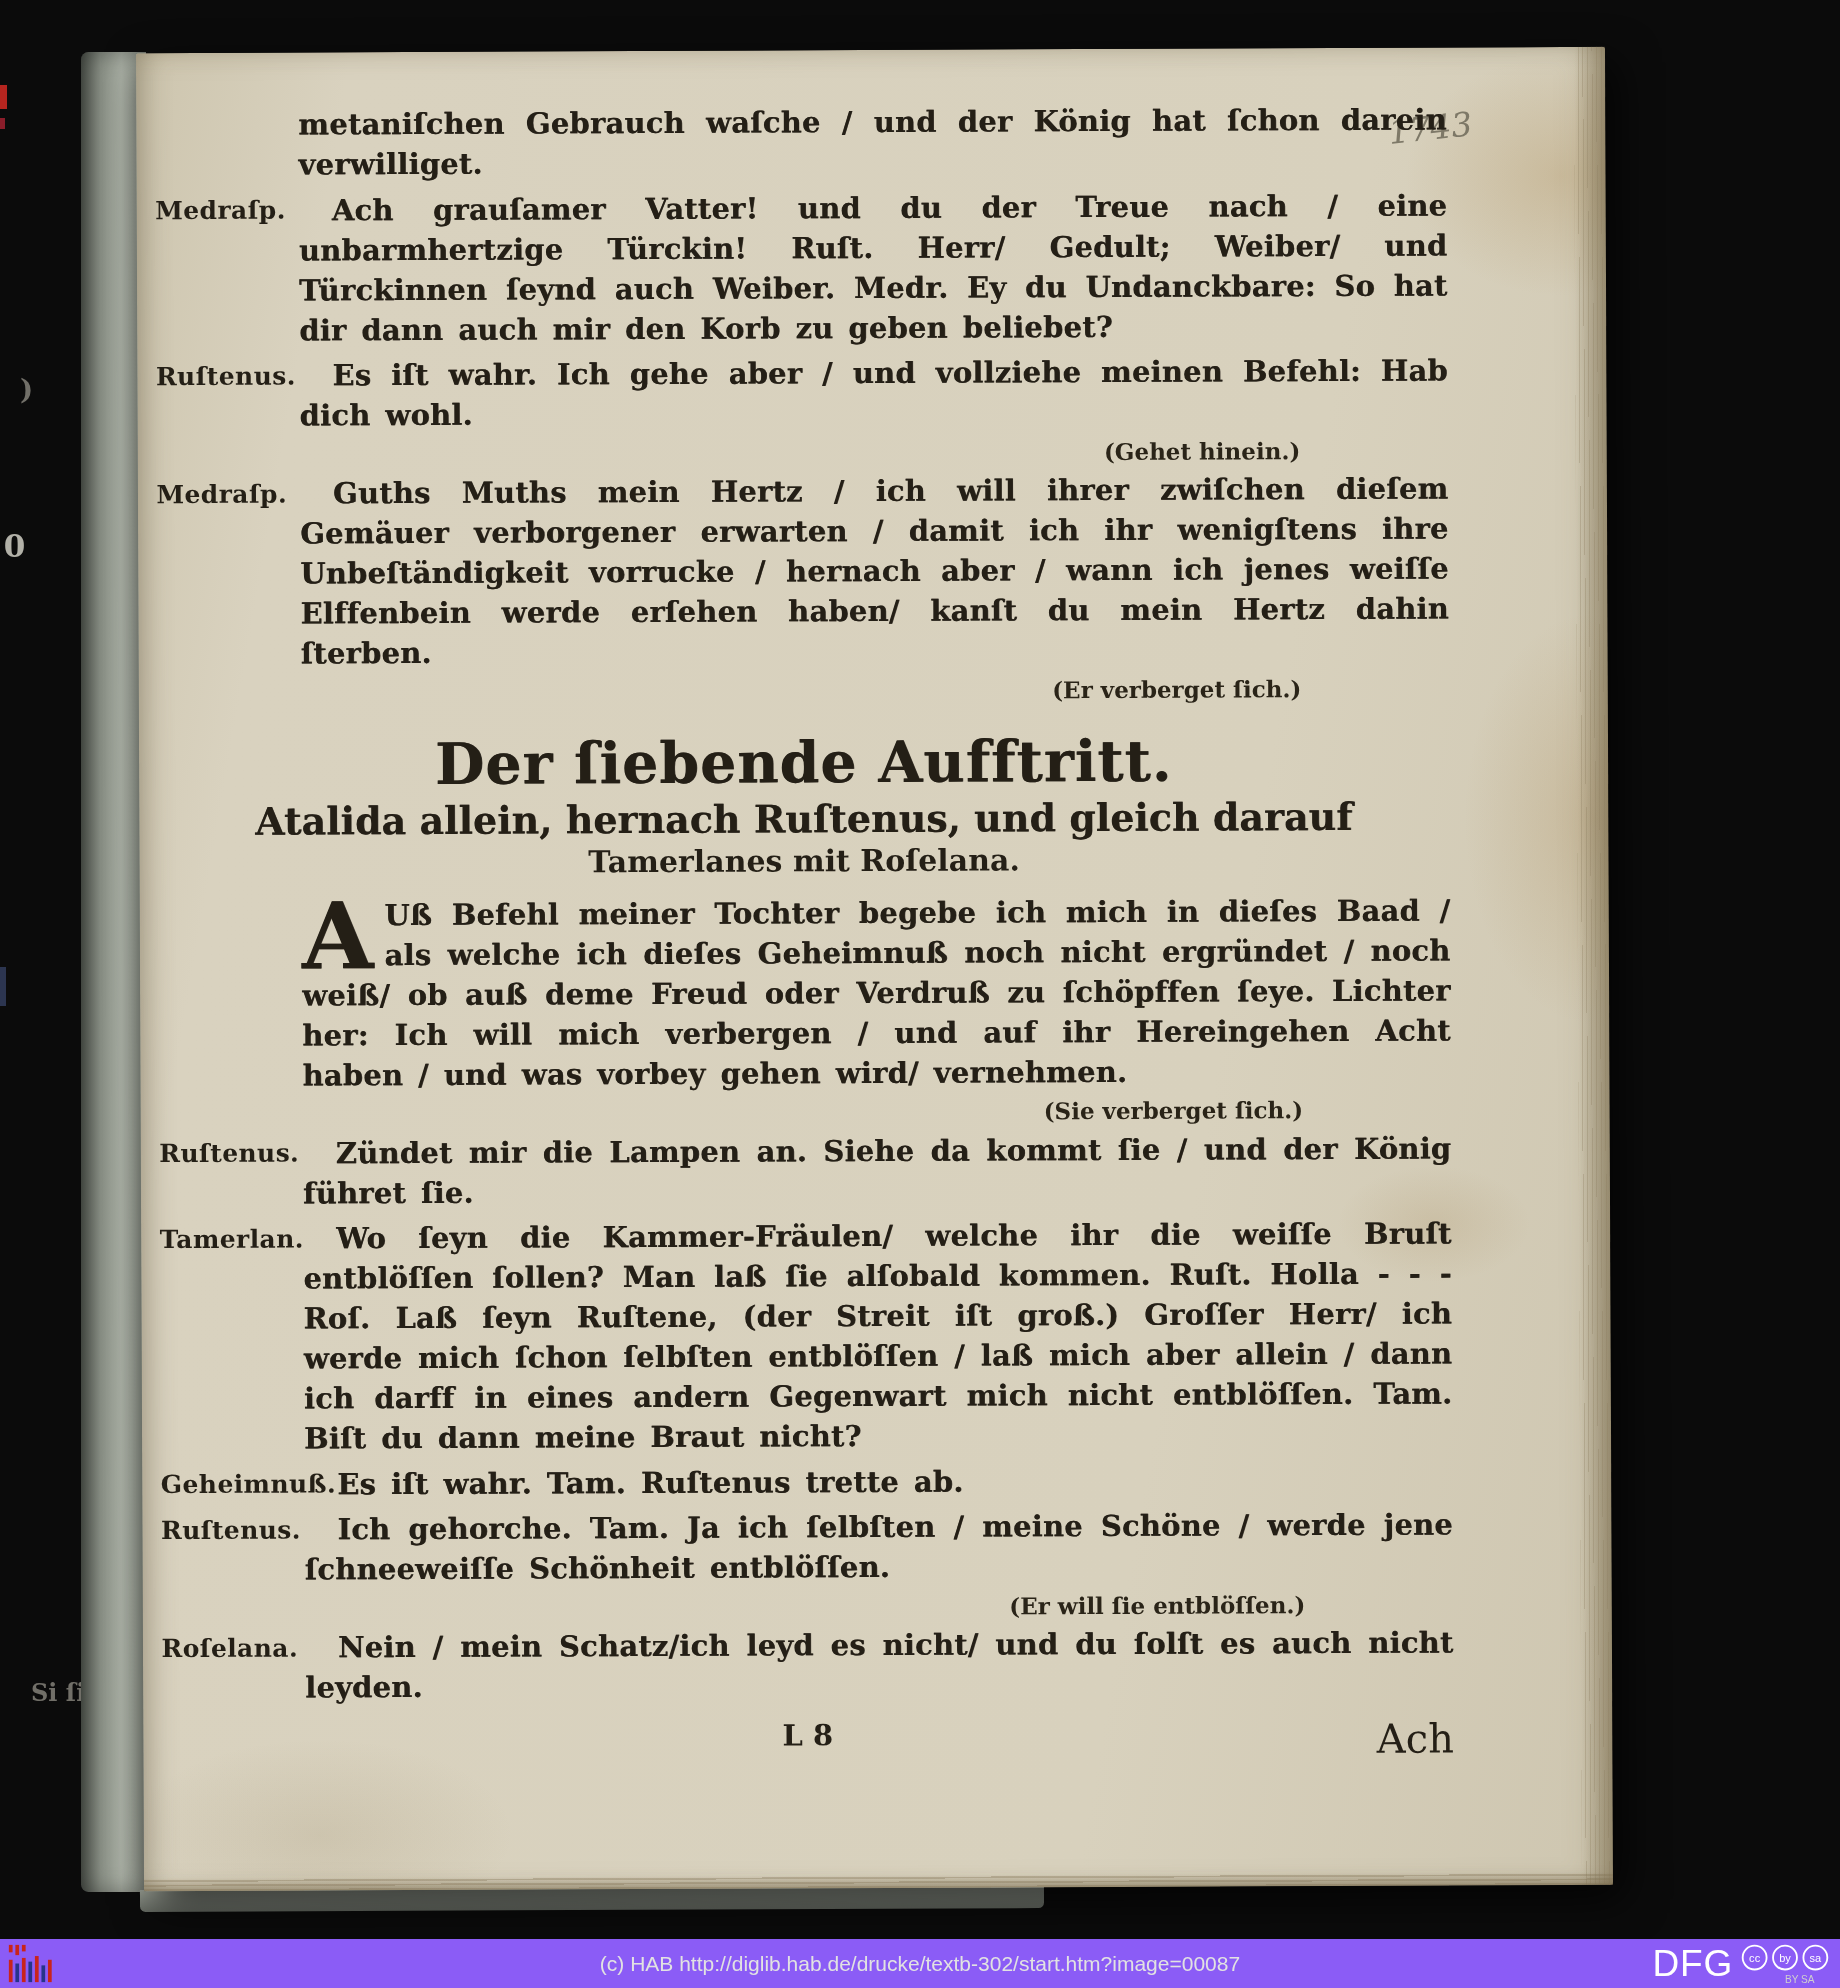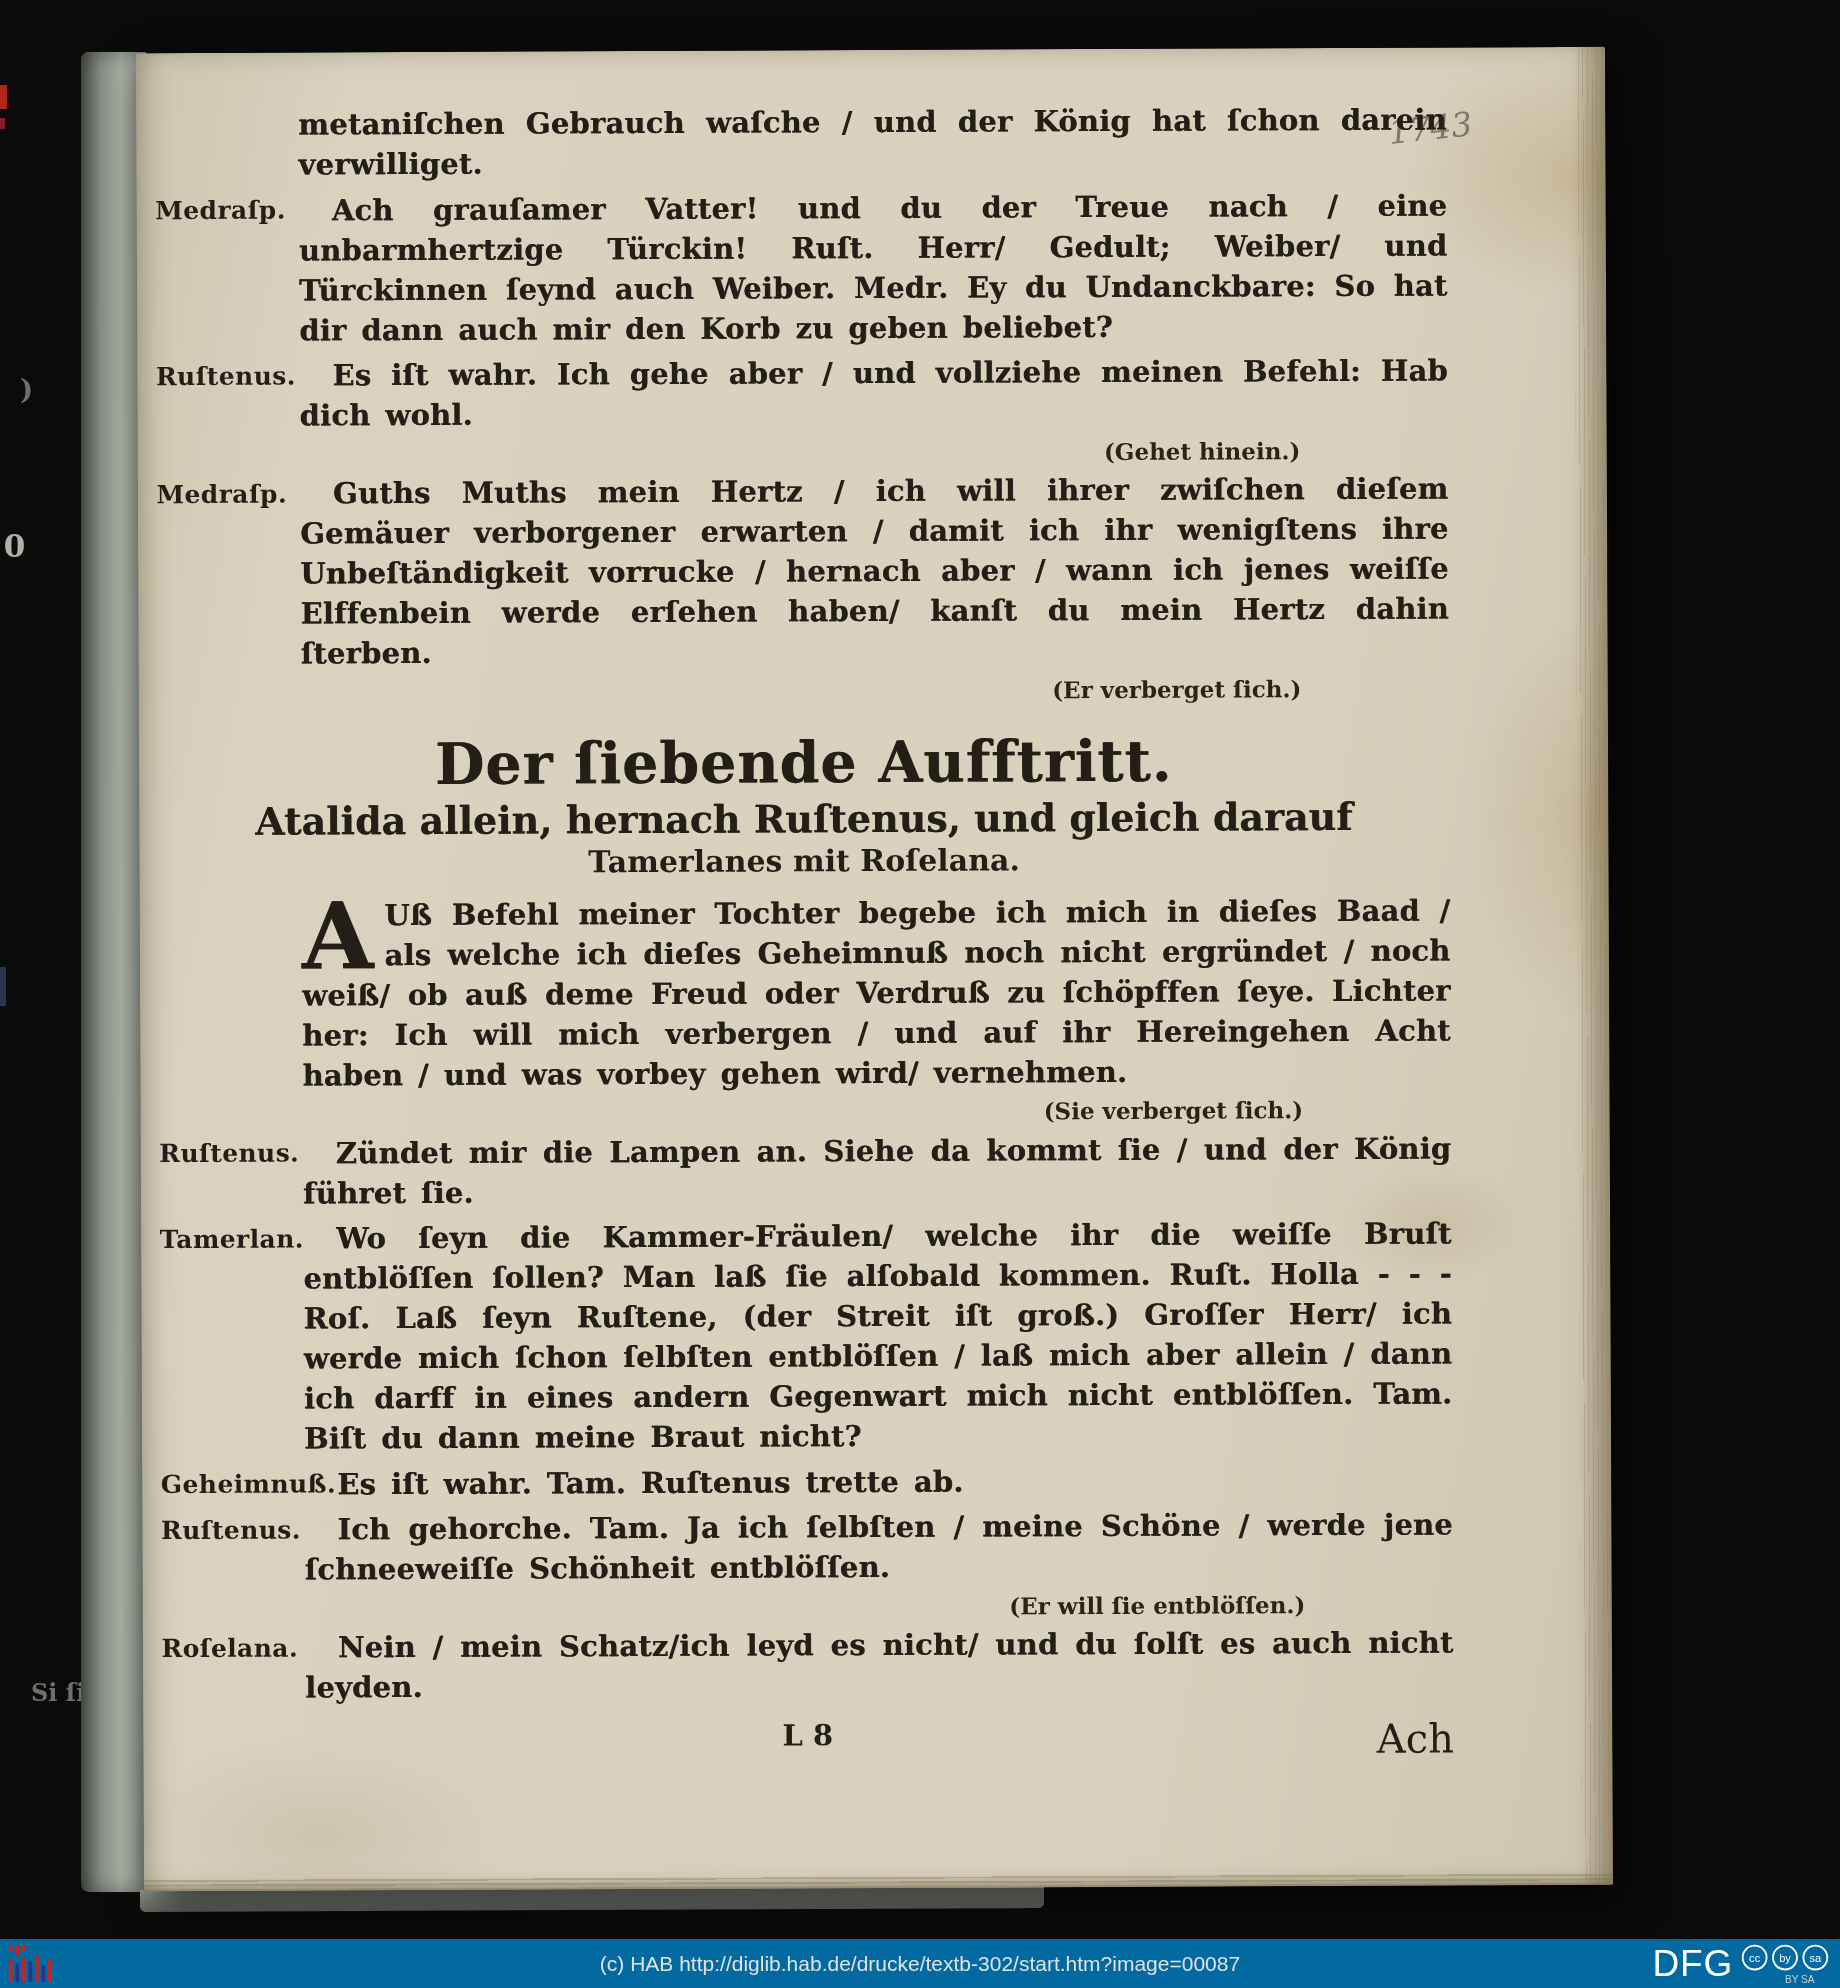--- a/index.html
+++ b/index.html
@@ -60,21 +60,21 @@
     letter-spacing:0.9px;text-shadow:0.5px 0 0 rgba(32,26,20,.8);}
   .scene-sub1{text-align:center;font-size:38px;font-weight:700;margin:1.8px 0 0 0;
     text-shadow:0.4px 0 0 rgba(32,26,20,.7);}
   .scene-sub2{text-align:center;font-size:30px;font-weight:600;margin:1.8px 0 14.8px 0;}
   .dropcap{float:left;font-size:92px;line-height:72px;padding:5.5px 11px 0 0;font-weight:700;}
   .sig-row{position:relative;margin-top:13px;height:42px;}
   .sig{position:absolute;left:50%;transform:translateX(-50%);font-size:29px;font-weight:700;}
   .catchword{position:absolute;right:0;font-size:40px;font-weight:400;}
 
   
-  .footer{position:absolute;left:0;bottom:0;width:100%;height:50px;background:#0369a1;
+  .footer{position:absolute;left:0;bottom:0;width:100%;height:50px;background:#8b5cf6;
     font-family:"Liberation Sans",sans-serif;}
   .credit{position:absolute;left:50%;top:50%;transform:translate(-50%,-50%);
     font-size:21px;color:#e2e2e2;white-space:nowrap;}
   .hab-logo{position:absolute;left:7.4px;bottom:4.6px;}
   .dfg{position:absolute;right:9.2px;bottom:1.8px;display:flex;align-items:center;gap:5.5px;}
   .dfg-text{font-size:37px;font-weight:400;color:#fff;letter-spacing:0.9px;}
 </style>
 </head>
 <body>
 

